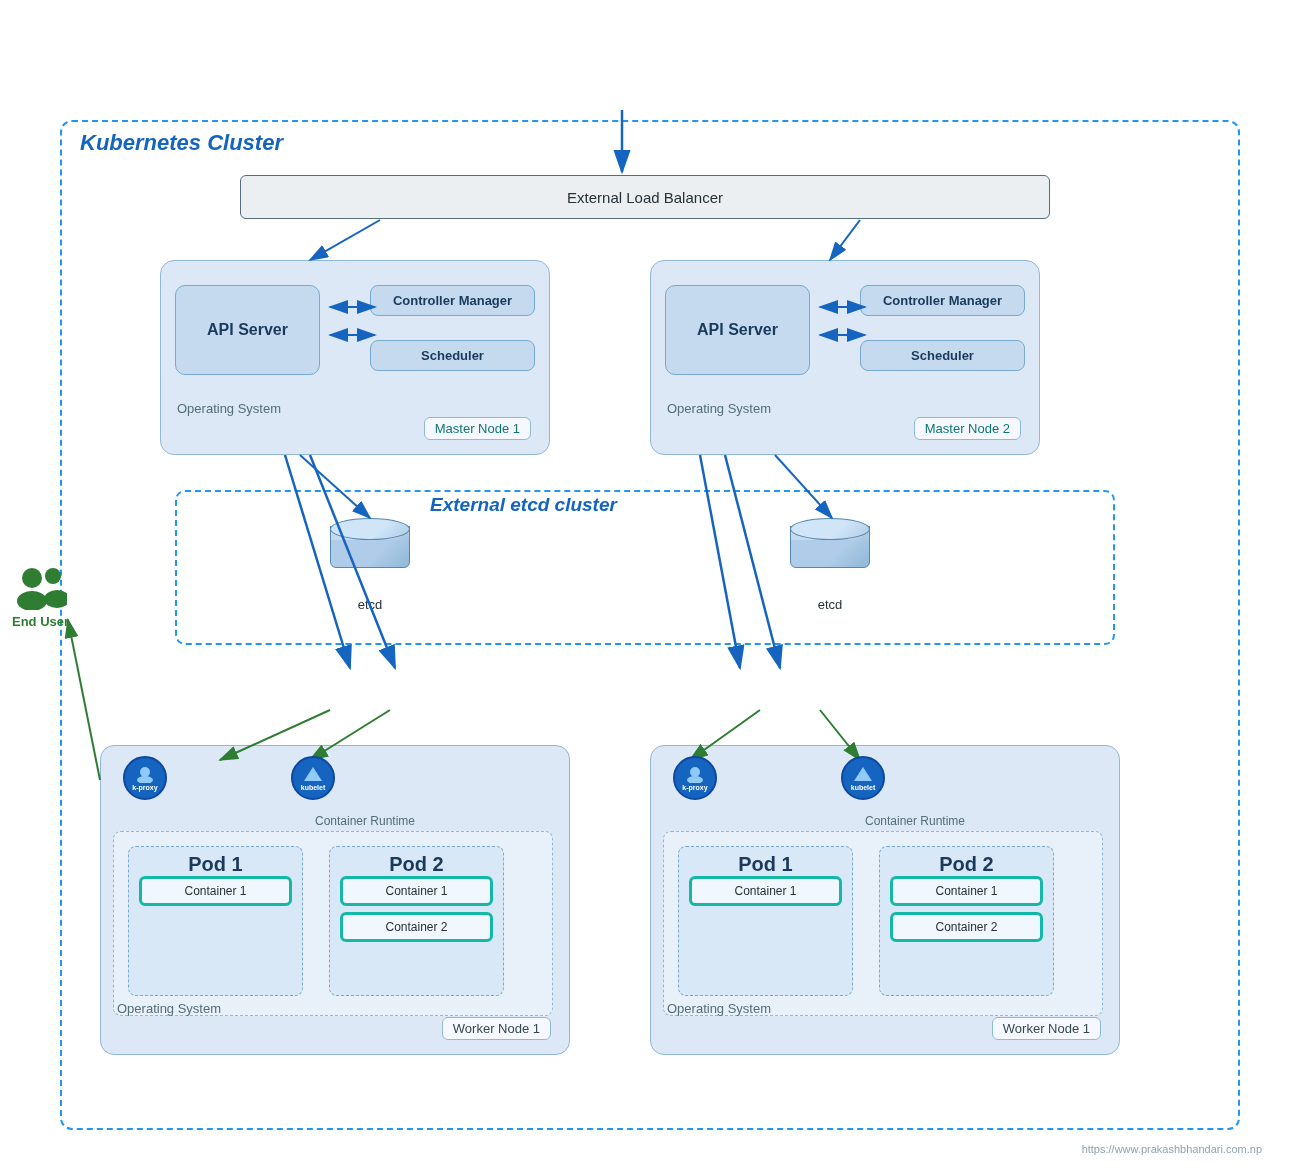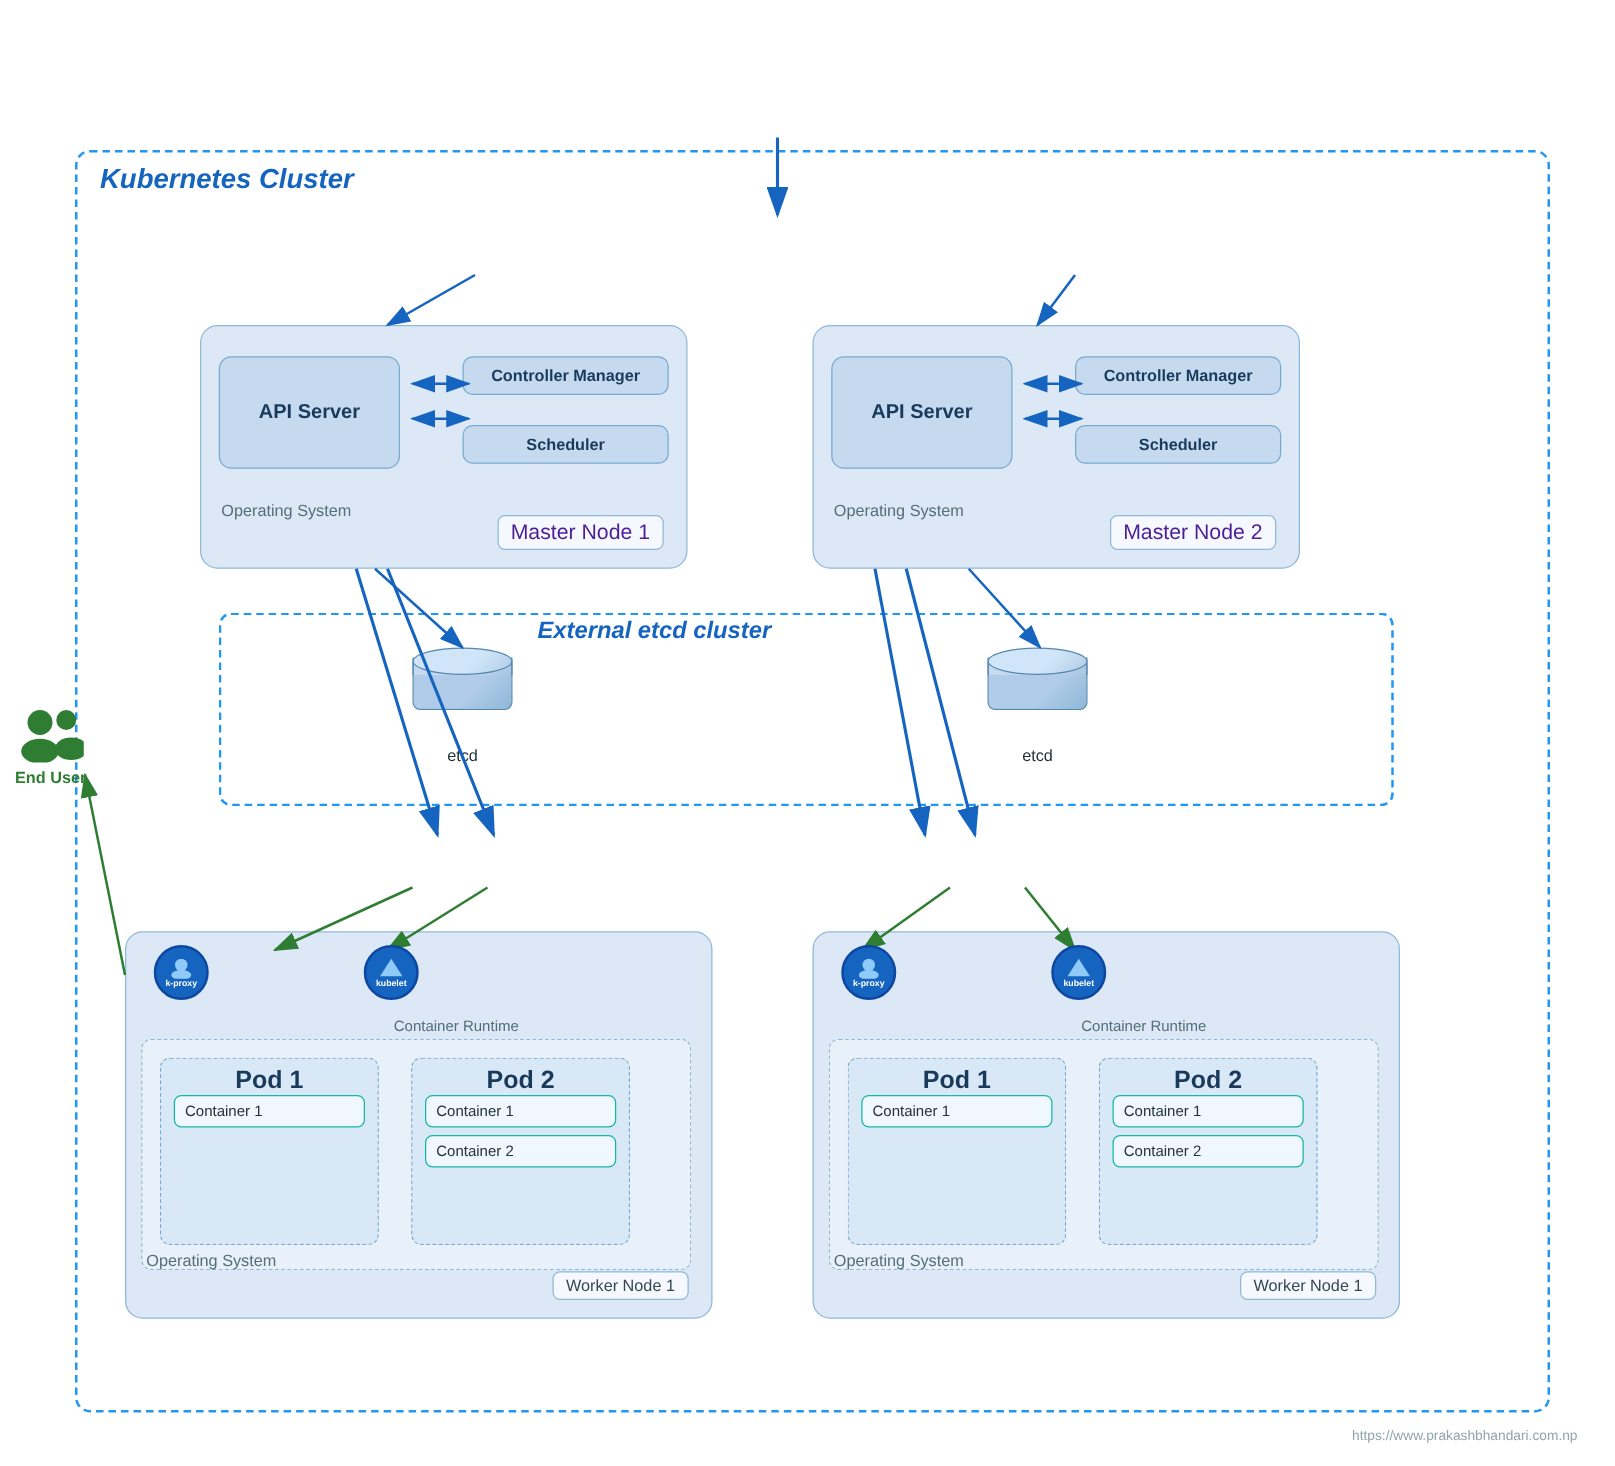--- a/index.html
+++ b/index.html
@@ -69,22 +69,22 @@
     }
     .master-panel-2 {
       top: 260px; left: 650px;
       width: 390px;
       height: 195px;
     }
 
     .master-node-label {
       position: absolute;
       bottom: 14px; right: 18px;
-      font-size: 17px;
-      color: #4c1d95;
+      font-size: 13px;
+      color: #0f766e;
       background: #f5f9ff;
       border: 1px solid #90b8d8;
       border-radius: 6px;
       padding: 3px 10px;
     }
 
     .os-label {
       position: absolute;
       bottom: 38px; left: 16px;
       font-size: 13px;
@@ -282,25 +282,26 @@
 
     .pod-title {
       font-size: 20px;
       font-weight: 700;
       color: #1a3a5c;
       margin-bottom: 0;
       text-align: center;
     }
     .container-box {
       background: #f0f7ff;
-      border: 1px solid #14b8a6;
+      border: 3px solid #14b8a6;
       border-radius: 6px;
       padding: 5px 8px;
       font-size: 12px;
       color: #263238;
+      text-align: center;
       margin-bottom: 6px;
     }
 
     
     .icon-badge {
       position: absolute;
       width: 44px;
       height: 44px;
       background: #1565c0;
       border-radius: 50%;
@@ -363,20 +364,23 @@
   </style>
 </head>
 <body>
 
 <div class="diagram-container">
 
 
   <div class="k8s-cluster"></div>
   <div class="k8s-cluster-label">Kubernetes Cluster</div>
 
+  <div class="ext-lb">
+    <span>External Load Balancer</span>
+  </div>
 
   <div class="master-panel master-panel-1">
     <div class="api-server-box">API Server</div>
     <div class="ctrl-sched-group">
       <div class="ctrl-box">Controller Manager</div>
       <div class="sched-box">Scheduler</div>
     </div>
     <div class="os-label">Operating System</div>
     <div class="master-node-label">Master Node 1</div>
   </div>

